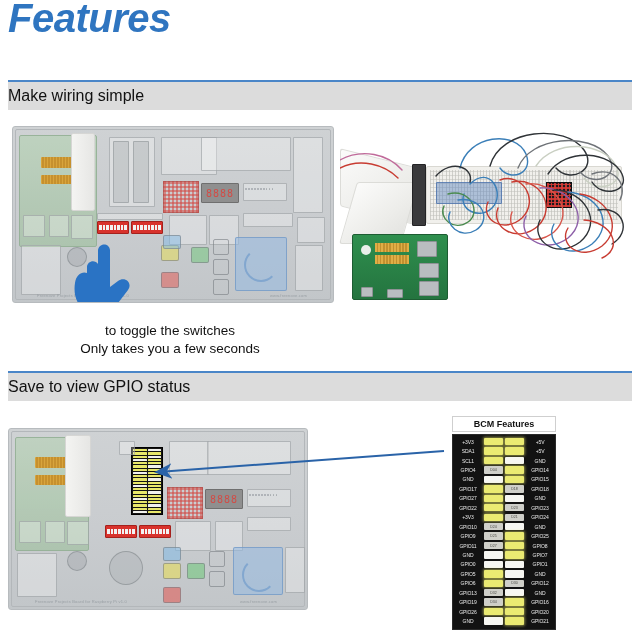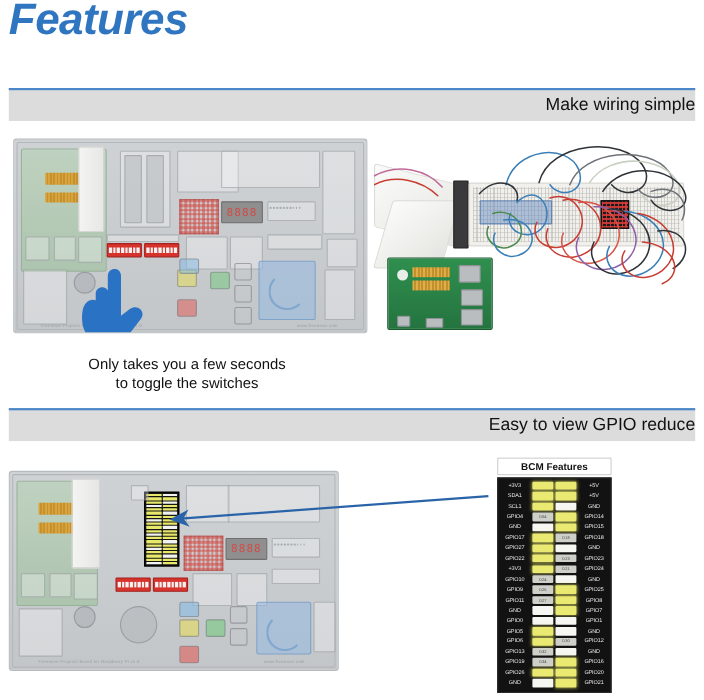--- a/index.html
+++ b/index.html
@@ -21,21 +21,21 @@
   .subtitle {
     position: absolute; left: 10px; top: 44px;
     font-size: 15px; color: #1a1a1a;
   }
 
   
   .section-head {
     position: absolute; left: 8px; width: 624px; height: 30px;
     background: #dcdcdc;
     border-top: 2px solid #4a86c8;
-    display: flex; align-items: center; justify-content: flex-end;
+    display: flex; align-items: center; justify-content: flex-start;
   }
   .section-head .sh-text { font-size: 16px; color: #111; }
 
   
   .caption {
     position: absolute; text-align: center; font-size: 13.5px;
     color: #111; line-height: 1.35;
   }
 
   
@@ -321,26 +321,26 @@
         <path d="M252 50 C274 42 288 60 280 76" stroke="#6f7378"></path>
         <path d="M258 86 C284 82 292 108 272 120" stroke="#2f3337"></path>
         <path d="M244 96 C272 98 284 124 262 134" stroke="#c83c32"></path>
         <path d="M0 36 C22 24 48 30 62 46" stroke="#c06a9a"></path>
         <path d="M0 44 C20 34 44 40 58 54" stroke="#c83c32"></path>
       </g>
     </svg>
   </div>
 
   <div class="caption" style="left:20px; top:322px; width:300px;">
+    <div>to toggle the switches</div>
     <div>Only takes you a few seconds</div>
-    <div>to toggle the switches</div>
   </div>
 
   <div class="section-head" style="top:371px;">
-    <span class="sh-text">Easy to view GPIO reduce</span>
+    <span class="sh-text">Save to view GPIO status</span>
   </div>
 
   <div class="board" style="left:8px; top:428px; width:300px; height:182px;">
     <div class="pcb-edge"></div>
 
     <div class="rpi-mount" style="left:6px; top:8px; width:74px; height:114px;"></div>
     <div class="gold-hdr" style="left:26px; top:28px; width:38px; height:11px;"></div>
     <div class="gold-hdr" style="left:26px; top:46px; width:38px; height:10px;"></div>
     <div class="mod" style="left:10px; top:92px; width:22px; height:22px;"></div>
     <div class="mod" style="left:36px; top:92px; width:20px; height:22px;"></div>

